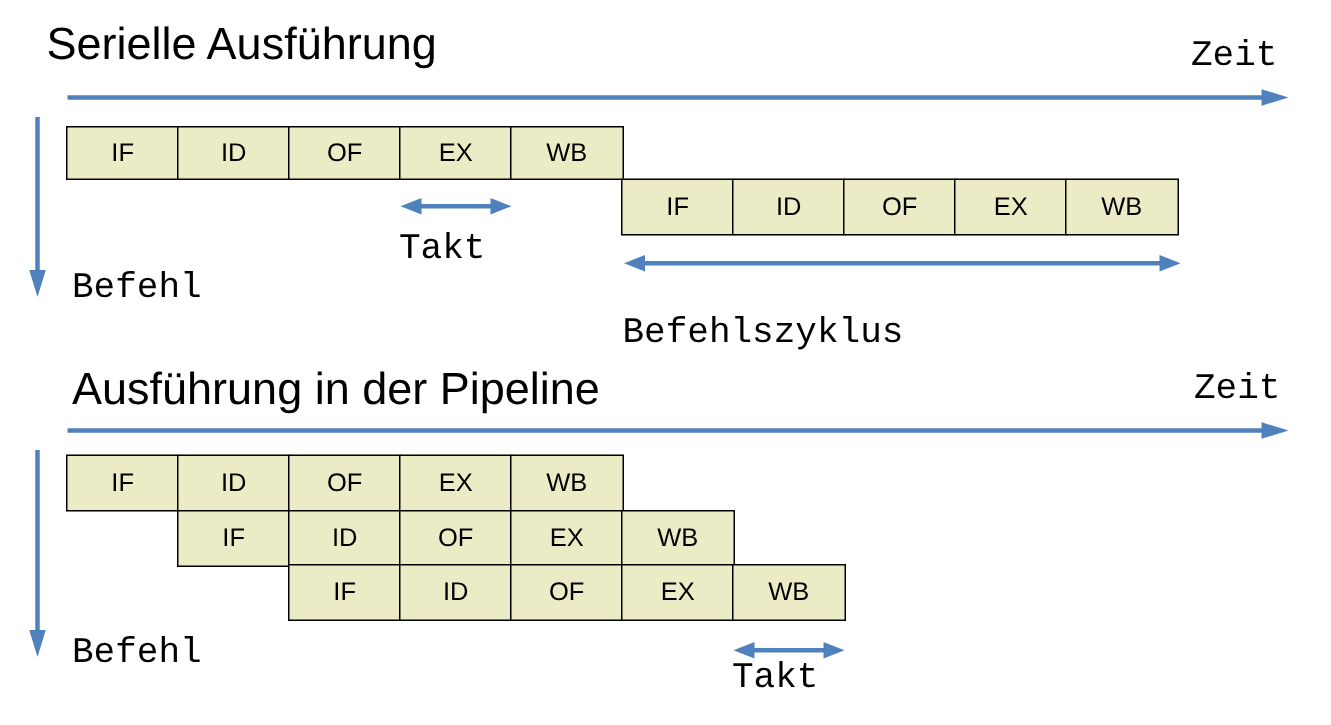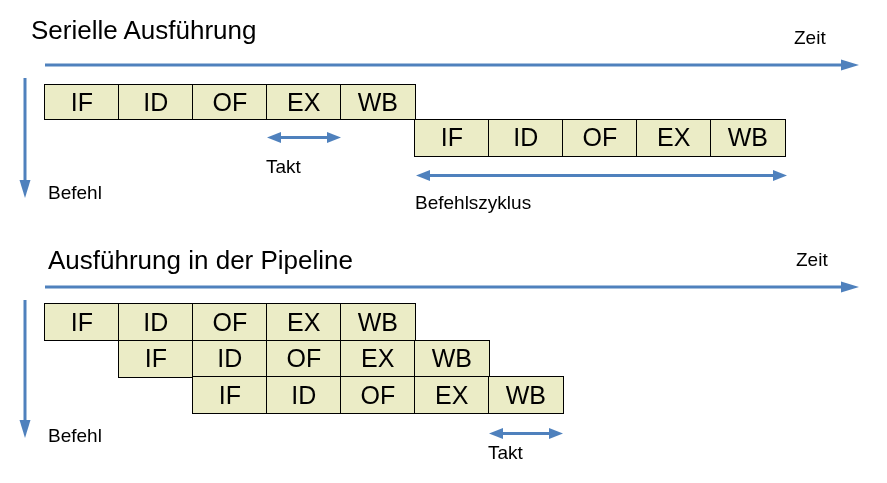--- a/index.html
+++ b/index.html
@@ -13,41 +13,42 @@
   .slide{
     position:relative;
     width:887px;height:483px;
     background:var(--background);
     font-family:"Liberation Sans", sans-serif;
     color:var(--text);
     overflow:hidden;
   }
   .title{
     position:absolute;
-    font-size:26px;line-height:34px;
+    font-size:30px;line-height:34px;
     font-weight:400;white-space:nowrap;
     margin:0;
   }
   .lbl{
     position:absolute;
-    font-size:19px;line-height:24px;
+    font-size:24px;line-height:24px;
     white-space:nowrap;
+    font-family:Liberation Mono, monospace;
   }
   .center-lbl{text-align:left;}
   .arrow{position:absolute;overflow:visible;}
   .arrow line{stroke:var(--arrow_blue);stroke-width:3;}
   .arrow polygon{fill:var(--arrow_blue);}
   .stage-row{position:absolute;display:flex;}
   .stage-cell{
     width:75.6px;height:100%;
     box-sizing:border-box;
     border:1.6px solid var(--box_border);
     background:var(--box_fill);
     display:flex;align-items:center;justify-content:center;
-    font-size:25px;
+    font-size:17px;
   }
   .stage-cell + .stage-cell{margin-left:-1.6px;}
   .h36{height:36px;}
   .h38{height:38px;}
 </style>
 </head>
 <body>
 
 <div class="slide">
 
@@ -91,21 +92,21 @@
     <div class="lbl center-lbl" style="left:266px;top:155px;width:76px;">Takt</div>
 
     <div class="lbl" style="left:48px;top:181px;">Befehl</div>
 
     <svg class="arrow" style="left:415px;top:168px;" width="373" height="15">
       <line x1="12" y1="7.5" x2="361" y2="7.5"></line>
       <polygon points="1,7.5 15,2 15,13"></polygon>
       <polygon points="372,7.5 358,2 358,13"></polygon>
     </svg>
 
-    <div class="lbl center-lbl" style="left:415px;top:191px;width:373px;">Befehlszyklus</div>
+    <div class="lbl center-lbl" style="left:415px;top:211px;width:373px;">Befehlszyklus</div>
   </section>
 
   <section>
     <h1 class="title" style="left:48px;top:243px;">Ausführung in der Pipeline</h1>
 
     <div class="lbl" style="left:796px;top:248px;">Zeit</div>
 
     <svg class="arrow" style="left:44px;top:279px;" width="816" height="16">
       <line x1="1" y1="8" x2="799" y2="8"></line>
       <polygon points="815,8 797,2.5 797,13.5"></polygon>

